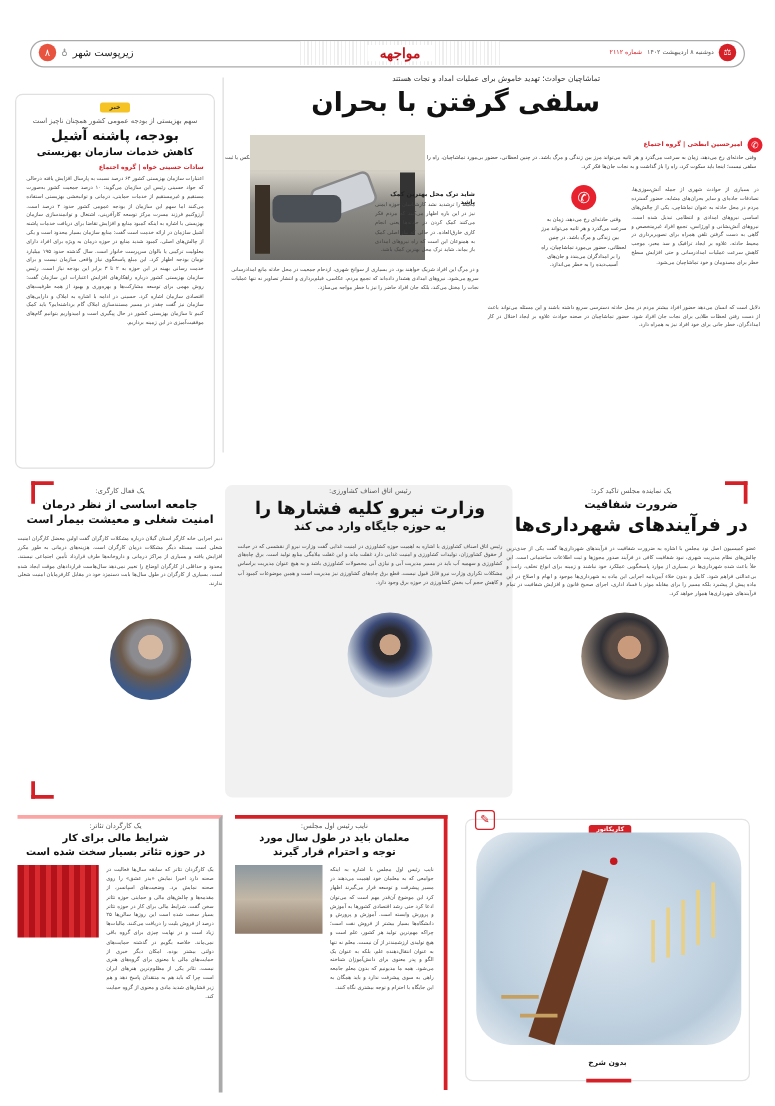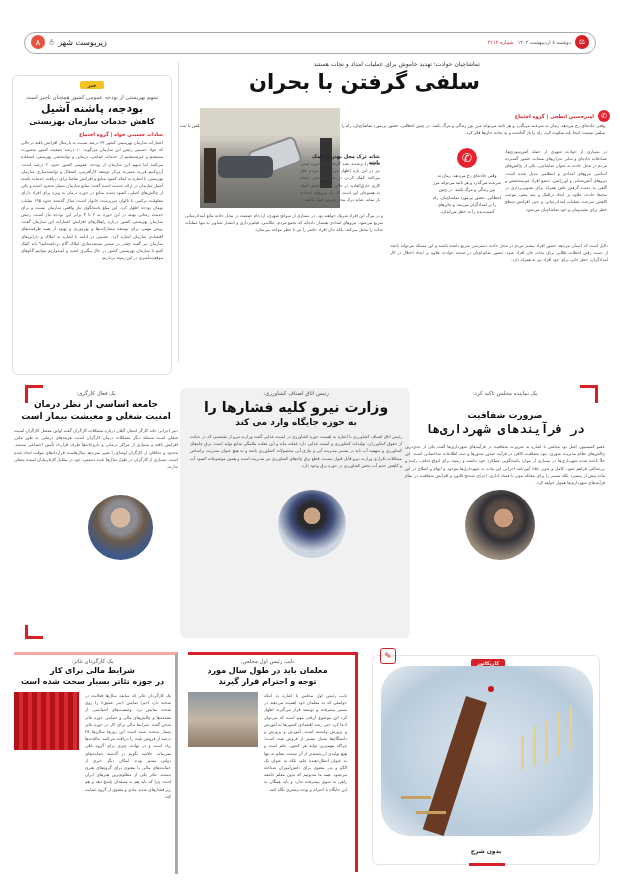--- a/index.html
+++ b/index.html
@@ -26,20 +26,23 @@
   .bracket-l { border-top: 3px solid #d52027; border-left: 3px solid #d52027; }
 </style>
 </head>
 <body>
 
 <div class="abs masthead">
   <div class="abs mh-right">
     <div class="logo-circle">⚖</div>
     <span>دوشنبه ۸ اردیبهشت ۱۴۰۲</span>
     <span class="issue">شماره ۲۱۱۲</span>
+  </div>
+  <div class="abs mh-center">
+    <span class="mh-logo">مواجهه</span>
   </div>
   <div class="abs mh-left">
     <span>زیرپوست شهر</span>
     <span style="font-size:7px;color:#888;">♁</span>
     <div class="page-num">۸</div>
   </div>
 </div>
 
 <div class="abs" style="right:140px;top:60px;width:300px;font-size:6px;color:#333;text-align:right;">تماشاچیان حوادث؛ تهدید خاموش برای عملیات امداد و نجات هستند</div>
 <div class="abs hl-big" style="right:140px;top:70px;width:300px;font-size:21px;text-align:right;font-family:'DejaVu Sans',sans-serif;">سلفی گرفتن با بحران</div>
@@ -85,22 +88,22 @@
 
 <div class="abs bracket-l" style="left:25px;top:385px;width:18px;height:18px;"></div>
 <div class="abs bracket-r" style="left:580px;top:385px;width:18px;height:18px;"></div>
 <div class="abs" style="left:290px;top:380px;">
   <span class="label-red">اخبار</span>
 </div>
 <div class="abs" style="left:180px;top:388px;width:230px;height:250px;background:#f1f1f1;border-radius:6px;"></div>
 
 <div class="abs" style="left:405px;top:390px;width:200px;">
   <div class="hl-sup">یک نماینده مجلس تاکید کرد:</div>
-  <div class="hl-big" style="font-size:9px;margin-top:14px;">ضرورت شفافیت</div>
-  <div class="hl-big" style="font-size:12px;margin-top:2px;font-family:Liberation Mono, monospace;">در فرآیندهای شهرداری‌ها</div>
+  <div class="hl-big" style="font-size:9px;margin-top:3px;">ضرورت شفافیت</div>
+  <div class="hl-big" style="font-size:15px;margin-top:2px;">در فرآیندهای شهرداری‌ها</div>
   <div class="txt" style="margin-top:6px;height:195px;">عضو کمیسیون اصل نود مجلس با اشاره به ضرورت شفافیت در فرآیندهای شهرداری‌ها گفت یکی از جدی‌ترین چالش‌های نظام مدیریت شهری، نبود شفافیت کافی در فرآیند صدور مجوزها و ثبت اطلاعات ساختمانی است. این خلأ باعث شده شهرداری‌ها در بسیاری از موارد پاسخگویی عملکرد خود نباشند و زمینه برای انواع تخلف، رانت و بی‌عدالتی فراهم شود. کامل و بدون خلاء آیین‌نامه اجرایی این ماده به شهرداری‌ها موجود و ابهام و اصلاح در این ماده پیش از پیشبرد بلکه مسیر را برای مقابله موثر با فساد اداری، اجرای صحیح قانون و افزایش شفافیت در تمام فرآیندهای شهرداری‌ها هموار خواهد کرد.</div>
 </div>
 <div class="abs circle-photo" style="left:465px;top:490px;width:70px;height:70px;background:radial-gradient(circle at 55% 40%,#c99a7c 0 16%,#5a4c44 17% 28%,#2f2f35 40%,#9a8a7b 70%);"></div>
 
 <div class="abs" style="left:190px;top:390px;width:212px;">
   <div class="hl-sup">رئیس اتاق اصناف کشاورزی:</div>
   <div class="hl-big" style="font-size:14px;margin-top:3px;">وزارت نیرو کلیه فشارها را</div>
   <div class="hl-big" style="font-size:9px;margin-top:2px;">به حوزه جایگاه وارد می کند</div>
   <div class="txt" style="margin-top:6px;height:195px;">رئیس اتاق اصناف کشاورزی با اشاره به اهمیت حوزه کشاورزی در امنیت غذایی گفت وزارت نیرو از نقشسی که در حیاتت از حقوق کشاورزان، تولیدات کشاورزی و امنیت غذایی دارد غفلت ماند و این غفلت ملامگی منابع تولید است. برق چاه‌های کشاورزی و سهمیه آب باید در مسیر مدیریت آبی و نیازی آبی محصولات کشاورزی باشد و به هیچ عنوان مدیریت براساس مشکلات تکراری وزارت نیرو قابل قبول نیست. قطع برق چاه‌های کشاورزی نیز مدیریت است و همین موضوعات کمبود آب و کاهش حجم آب بخش کشاورزی در حوزه برق وجود دارد.</div>
 </div>

